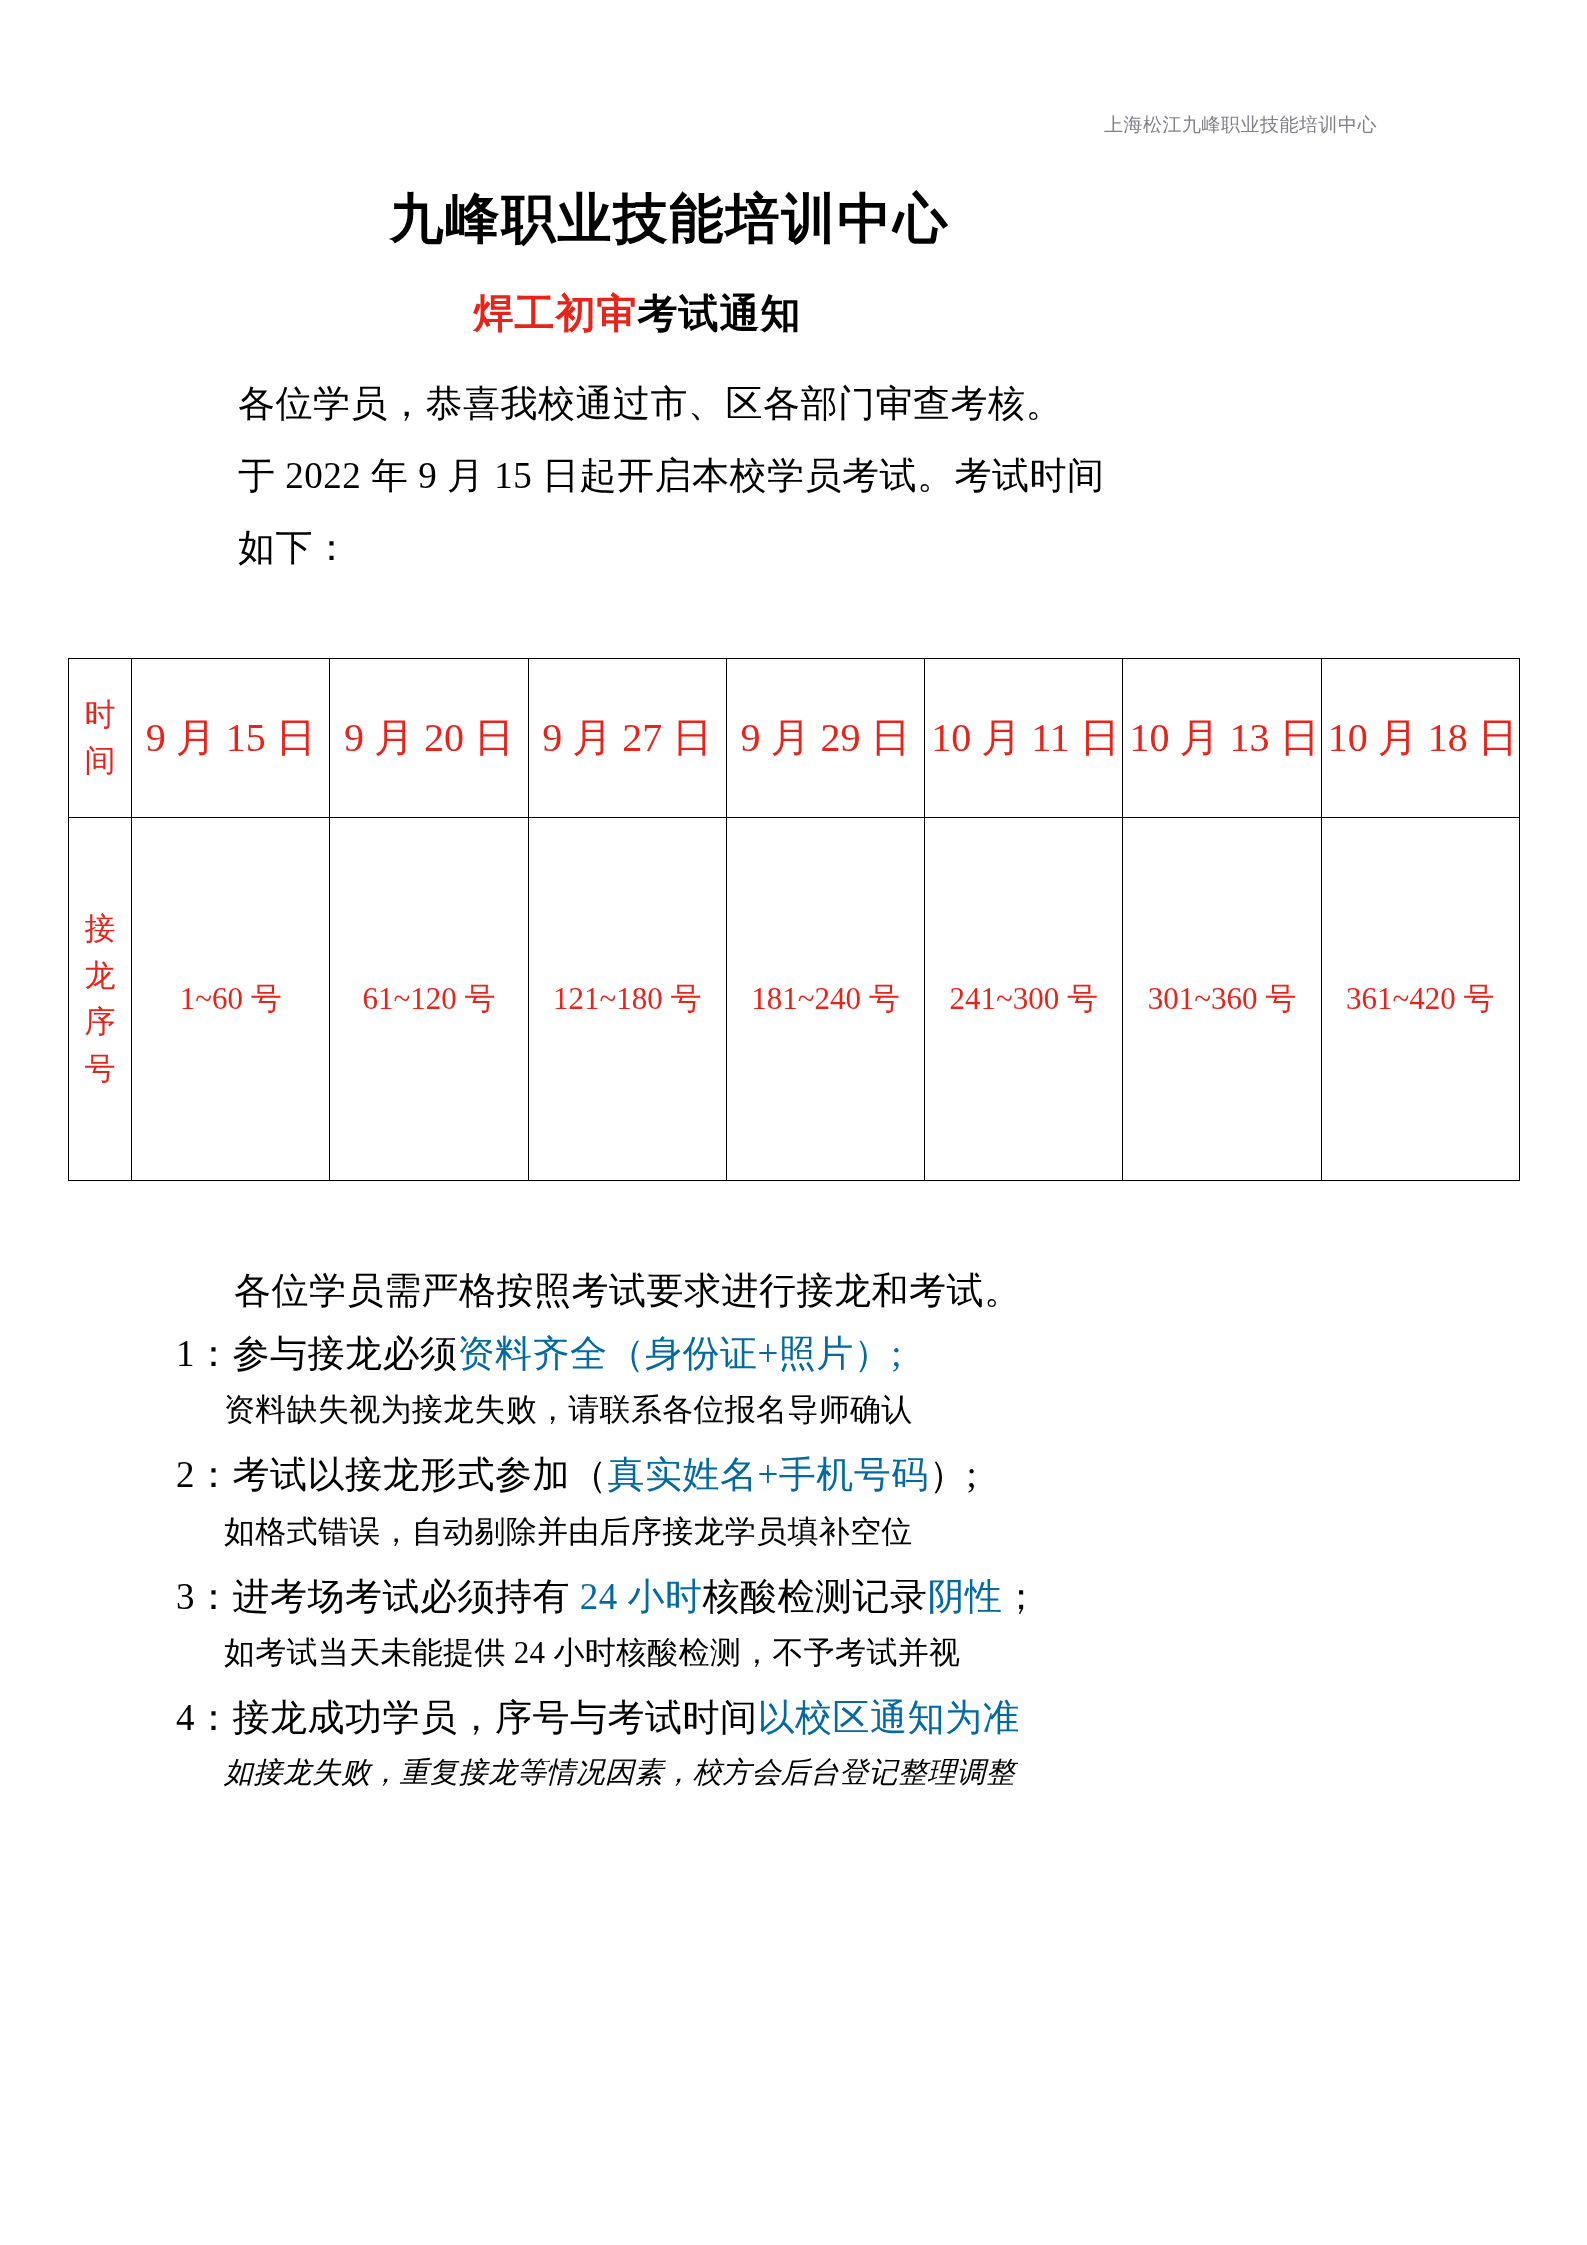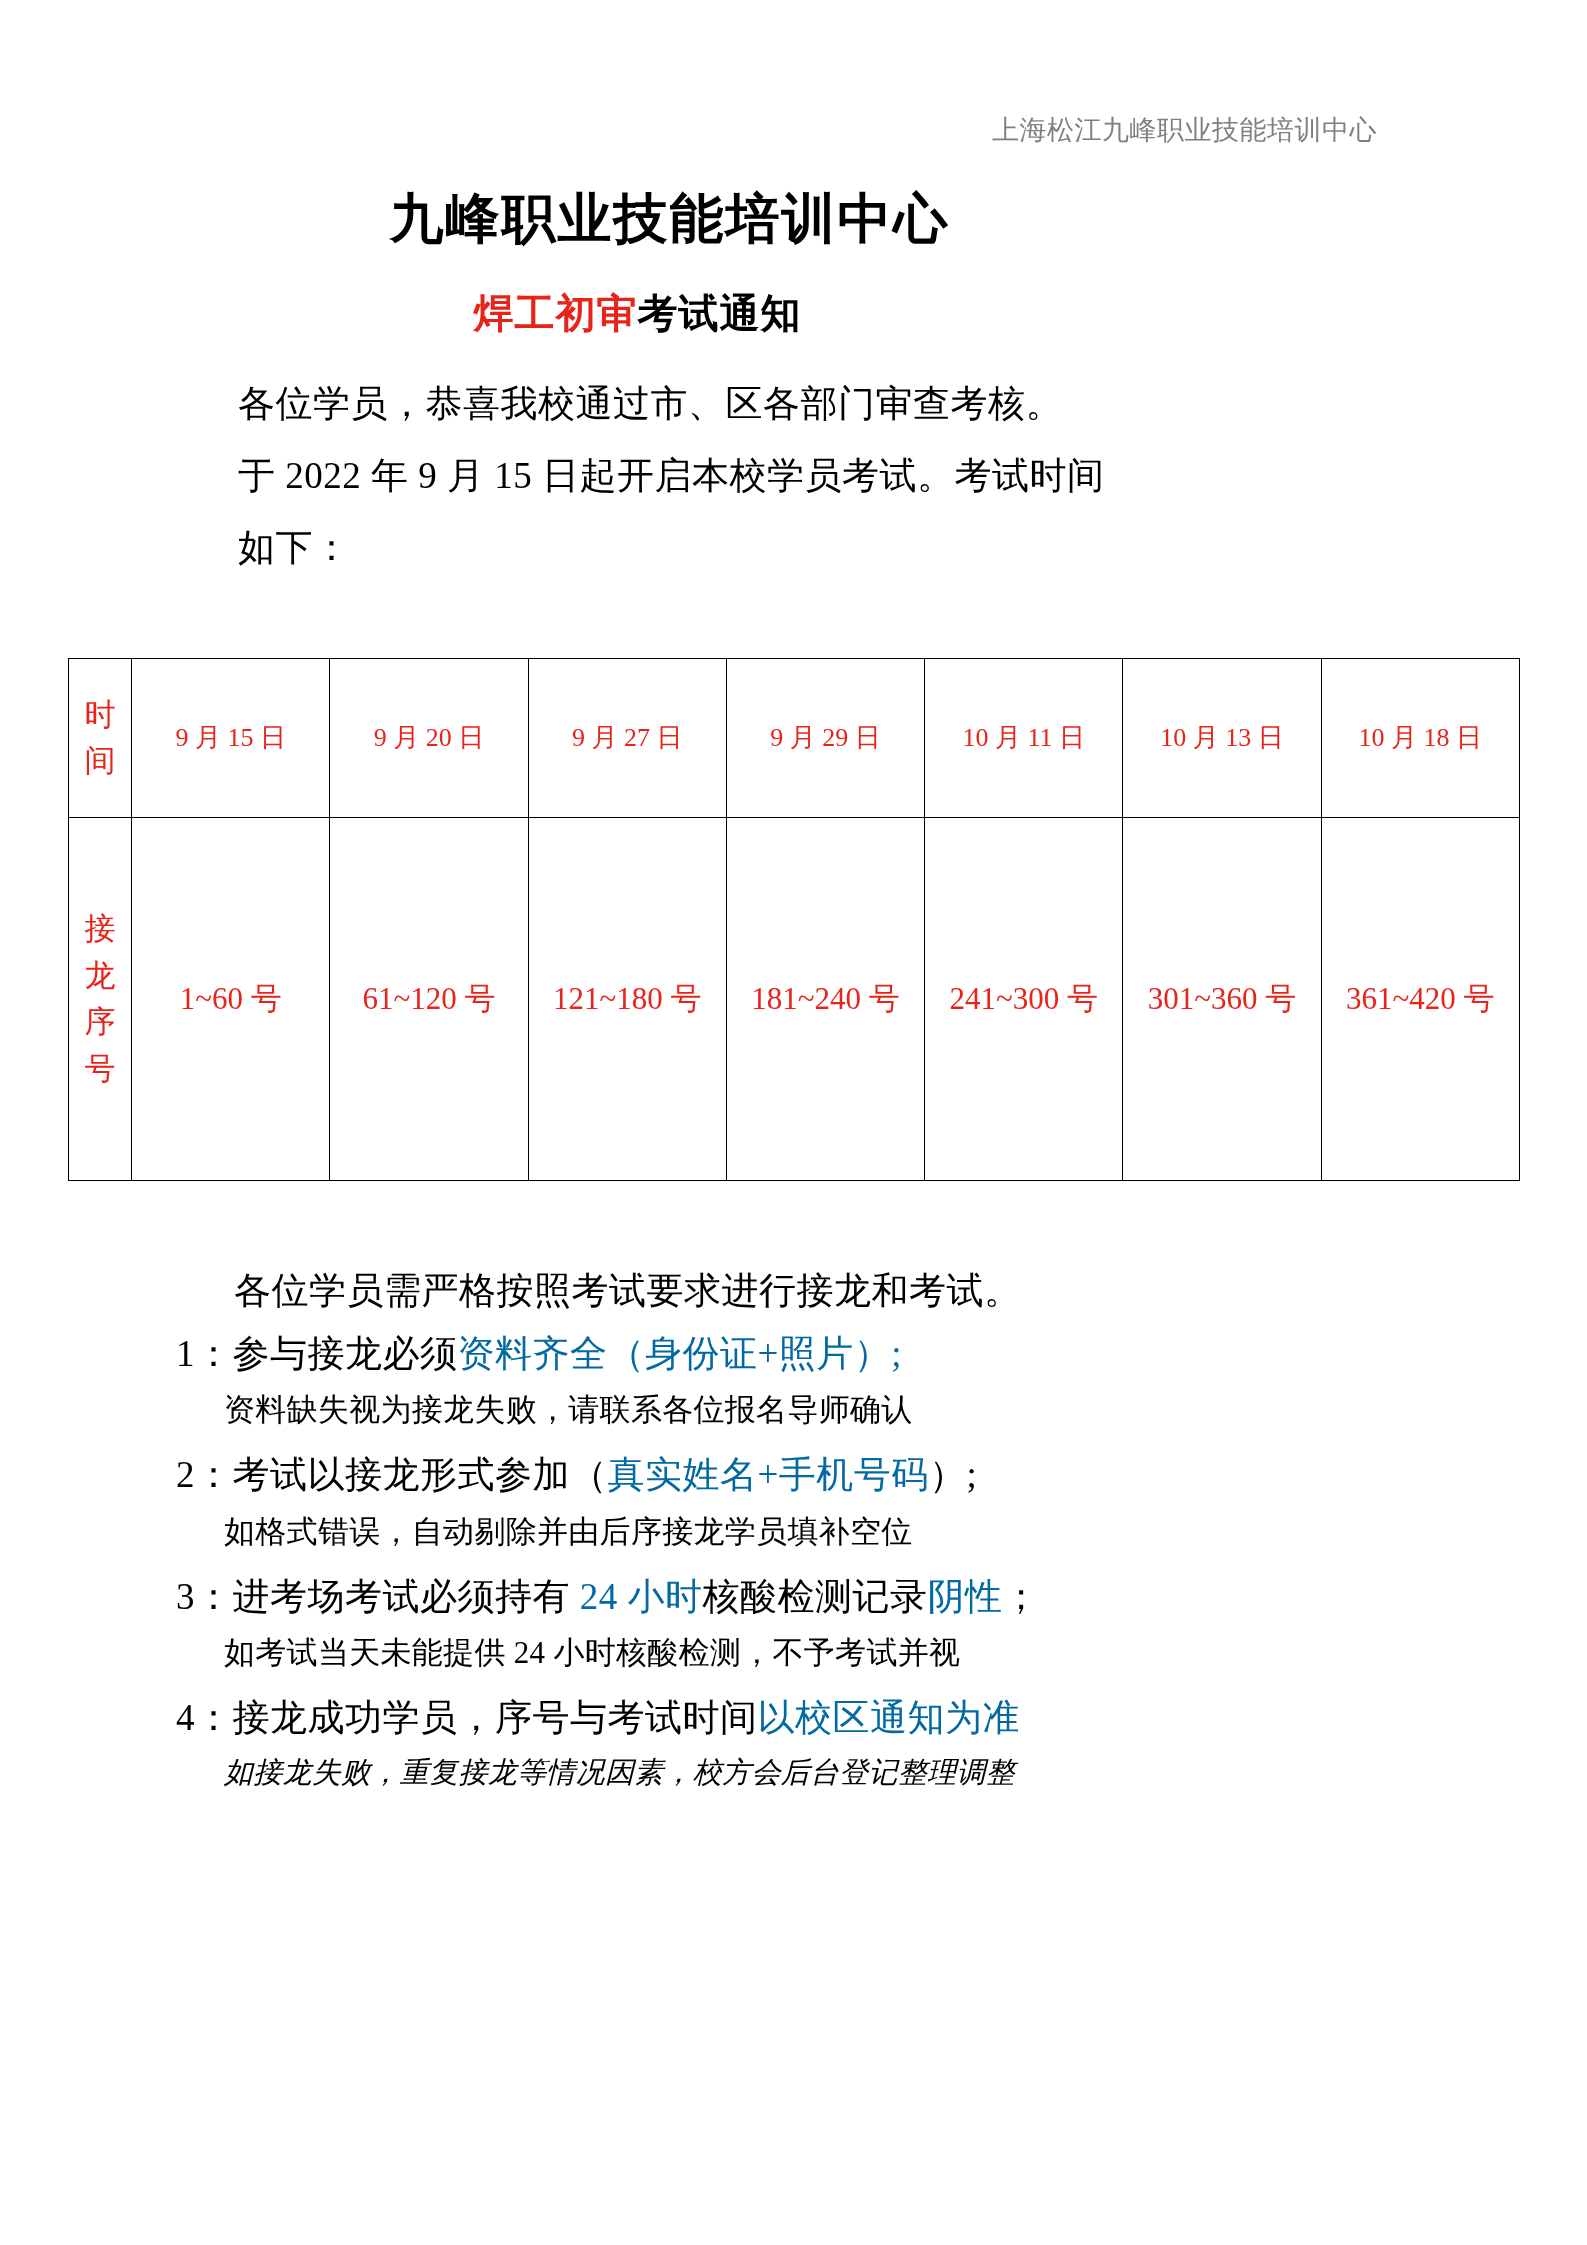--- a/index.html
+++ b/index.html
@@ -21,21 +21,21 @@
     inset: 0;
     width: 1587px;
     height: 2245px;
   }
 
   
   .doc-header {
     position: absolute;
     top: 112px;
     right: 210px;
-    font-size: 27px;
+    font-size: 19px;
     color: #7f7f86;
     letter-spacing: 0.5px;
     font-family: Liberation Serif, serif;
     white-space: nowrap;
   }
 
   
   .doc-title {
     position: absolute;
     top: 186px;
@@ -96,21 +96,21 @@
     width: 58px;
     padding: 10px 2px;
     font-size: 31px;
     line-height: 1.50;
   }
   .schedule td.rowlabel span {
     display: block;
   }
   .schedule tr.row-date td { height: 138px; }
   .schedule tr.row-seq  td { height: 342px; }
-  .schedule td.datecell { font-size: 26px; white-space: nowrap; }
+  .schedule td.datecell { font-size: 40px; white-space: nowrap; }
   .schedule td.seqcell  { font-size: 31px; }
   .seq-wrap { display: inline-block; max-width: 150px; word-break: break-all; }
   .seq-one  { white-space: nowrap; }
 
   
   .notes {
     position: absolute;
     top: 1272px;
     left: 176px;
     width: 1260px;

